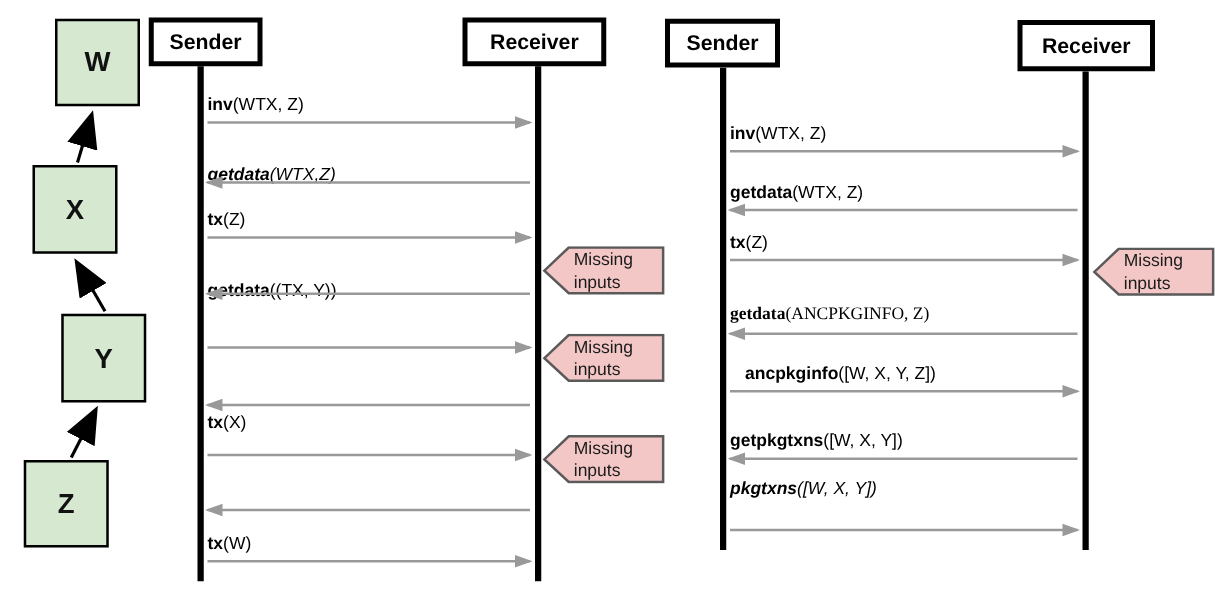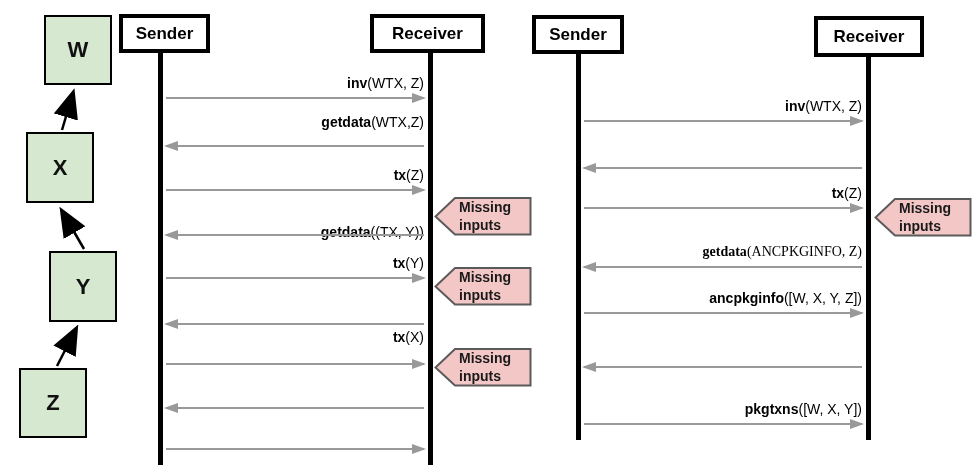--- a/index.html
+++ b/index.html
@@ -17,37 +17,37 @@
   
   .actor{
     position:absolute;background:#fff;border:4px solid #000;box-sizing:border-box;
     display:flex;align-items:center;justify-content:center;
     font-size:17px;font-weight:bold;z-index:3;
   }
   
   .lifeline{position:absolute;width:5px;background:#000;z-index:2;}
   
   .msg-label{
-    position:absolute;text-align:right;font-size:14px;white-space:nowrap;z-index:1;
+    position:absolute;text-align:left;font-size:14px;white-space:nowrap;z-index:1;
   }
   .msg-label .fn{font-weight:bold;}
   
   .arrow{position:absolute;height:2px;background:#999999;z-index:1;}
   .arrow.right::after{
     content:"";position:absolute;right:-2px;top:-4px;width:0;height:0;
     border-top:5px solid transparent;border-bottom:5px solid transparent;
     border-left:14px solid #999999;
   }
   .arrow.left::before{
     content:"";position:absolute;left:-2px;top:-4px;width:0;height:0;
     border-top:5px solid transparent;border-bottom:5px solid transparent;
     border-right:14px solid #999999;
   }
   
-  .tag{position:absolute;width:98px;height:39px;z-index:4;font-weight:bold;}
+  .tag{position:absolute;width:98px;height:39px;z-index:4;}
   .tag svg{position:absolute;left:0;top:0;}
   .tag-text{
     position:absolute;left:25px;top:1px;width:64px;
     font-size:14px;line-height:18px;color:#1a1a1a;
   }
 </style>
 </head>
 <body>
 
 <div class="stage">
@@ -68,39 +68,39 @@
   <div class="txbox" style="left:19px;top:368px;">Z</div>
 
   <div class="actor" style="left:119px;top:14px;width:91px;height:39px;">Sender</div>
   <div class="actor" style="left:370px;top:14px;width:115px;height:39px;">Receiver</div>
   <div class="lifeline" style="left:158px;top:52px;height:413px;"></div>
   <div class="lifeline" style="left:428px;top:52px;height:413px;"></div>
 
   <div class="msg-label" style="left:166px;top:75px;width:258px;"><span class="fn">inv</span><span>(WTX, Z)</span></div>
   <div class="arrow right" style="left:166px;top:97px;width:258px;"></div>
 
-  <div class="msg-label" style="left:166px;top:114px;width:258px;"><span class="fn">getdata</span><span>(WTX,Z)</span></div>
+  <div class="msg-label" style="left:166px;top:131px;width:258px;font-style:italic;"><span class="fn">getdata</span><span>(WTX,Z)</span></div>
   <div class="arrow left" style="left:166px;top:145px;width:258px;"></div>
 
   <div class="msg-label" style="left:166px;top:167px;width:258px;"><span class="fn">tx</span><span>(Z)</span></div>
   <div class="arrow right" style="left:166px;top:189px;width:258px;"></div>
 
   <div class="msg-label" style="left:166px;top:212px;width:258px;margin-top:12px;"><span class="fn">getdata</span><span>((TX, Y))</span></div>
   <div class="arrow left" style="left:166px;top:234px;width:258px;"></div>
 
-  <div class="msg-label" style="left:166px;top:255px;width:258px;"><span class="fn">tx</span><span>(Y)</span></div>
   <div class="arrow right" style="left:166px;top:277px;width:258px;"></div>
 
   <div class="arrow left" style="left:166px;top:323px;width:258px;"></div>
 
   <div class="msg-label" style="left:166px;top:329px;width:258px;"><span class="fn">tx</span><span>(X)</span></div>
   <div class="arrow right" style="left:166px;top:363px;width:258px;"></div>
 
   <div class="arrow left" style="left:166px;top:407px;width:258px;"></div>
 
+  <div class="msg-label" style="left:166px;top:426px;width:258px;"><span class="fn">tx</span><span>(W)</span></div>
   <div class="arrow right" style="left:166px;top:448px;width:258px;"></div>
 
   <div class="tag" style="left:434px;top:197px;">
     <svg width="98" height="39" viewBox="0 0 98 39">
         <polygon points="21,1 96.5,1 96.5,37.5 21,37.5 1.5,19.5" fill="#f4c7c7" stroke="#5a5a5a" stroke-width="2"></polygon>
       </svg>
     <div class="tag-text">Missing inputs</div>
   </div>
   <div class="tag" style="left:434px;top:267px;">
     <svg width="98" height="39" viewBox="0 0 98 39">
@@ -116,34 +116,36 @@
   </div>
 
   <div class="actor" style="left:532px;top:15px;width:92px;height:39px;">Sender</div>
   <div class="actor" style="left:814px;top:16px;width:110px;height:41px;">Receiver</div>
   <div class="lifeline" style="left:576px;top:54px;height:386px;"></div>
   <div class="lifeline" style="left:866px;top:57px;height:383px;"></div>
 
   <div class="msg-label" style="left:584px;top:98px;width:278px;"><span class="fn">inv</span><span>(WTX, Z)</span></div>
   <div class="arrow right" style="left:584px;top:120px;width:278px;"></div>
 
+  <div class="msg-label" style="left:584px;top:145px;width:278px;"><span class="fn">getdata</span><span>(WTX, Z)</span></div>
   <div class="arrow left" style="left:584px;top:167px;width:278px;"></div>
 
   <div class="msg-label" style="left:584px;top:185px;width:278px;"><span class="fn">tx</span><span>(Z)</span></div>
   <div class="arrow right" style="left:584px;top:207px;width:278px;"></div>
 
   <div class="msg-label" style="left:584px;top:244px;width:278px;font-family:Liberation Serif, serif;"><span class="fn">getdata</span><span>(ANCPKGINFO, Z)</span></div>
   <div class="arrow left" style="left:584px;top:266px;width:278px;"></div>
 
-  <div class="msg-label" style="left:584px;top:290px;width:278px;"><span class="fn">ancpkginfo</span><span>([W, X, Y, Z])</span></div>
+  <div class="msg-label" style="left:596px;top:290px;width:278px;"><span class="fn">ancpkginfo</span><span>([W, X, Y, Z])</span></div>
   <div class="arrow right" style="left:584px;top:312px;width:278px;"></div>
 
+  <div class="msg-label" style="left:584px;top:344px;width:278px;"><span class="fn">getpkgtxns</span><span>([W, X, Y])</span></div>
   <div class="arrow left" style="left:584px;top:366px;width:278px;"></div>
 
-  <div class="msg-label" style="left:584px;top:401px;width:278px;"><span class="fn">pkgtxns</span><span>([W, X, Y])</span></div>
+  <div class="msg-label" style="left:584px;top:382px;width:278px;font-style:italic;"><span class="fn">pkgtxns</span><span>([W, X, Y])</span></div>
   <div class="arrow right" style="left:584px;top:423px;width:278px;"></div>
 
   <div class="tag" style="left:874px;top:198px;">
     <svg width="98" height="39" viewBox="0 0 98 39">
         <polygon points="21,1 96.5,1 96.5,37.5 21,37.5 1.5,19.5" fill="#f4c7c7" stroke="#5a5a5a" stroke-width="2"></polygon>
       </svg>
     <div class="tag-text">Missing inputs</div>
   </div>
 
 </div>

